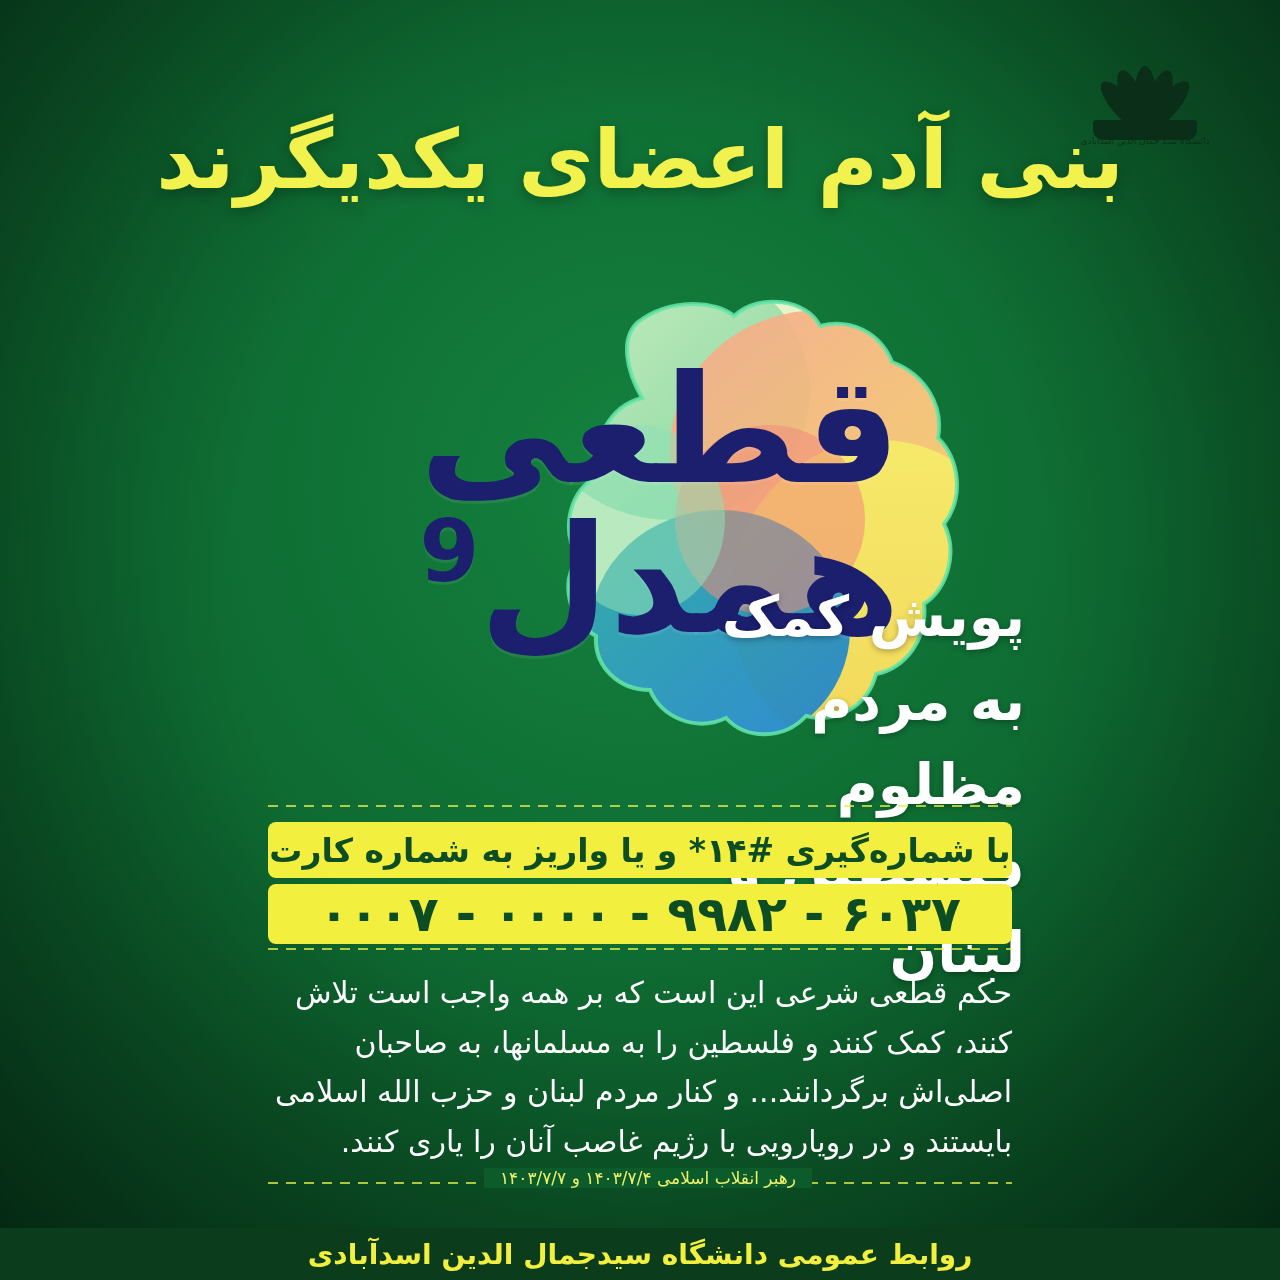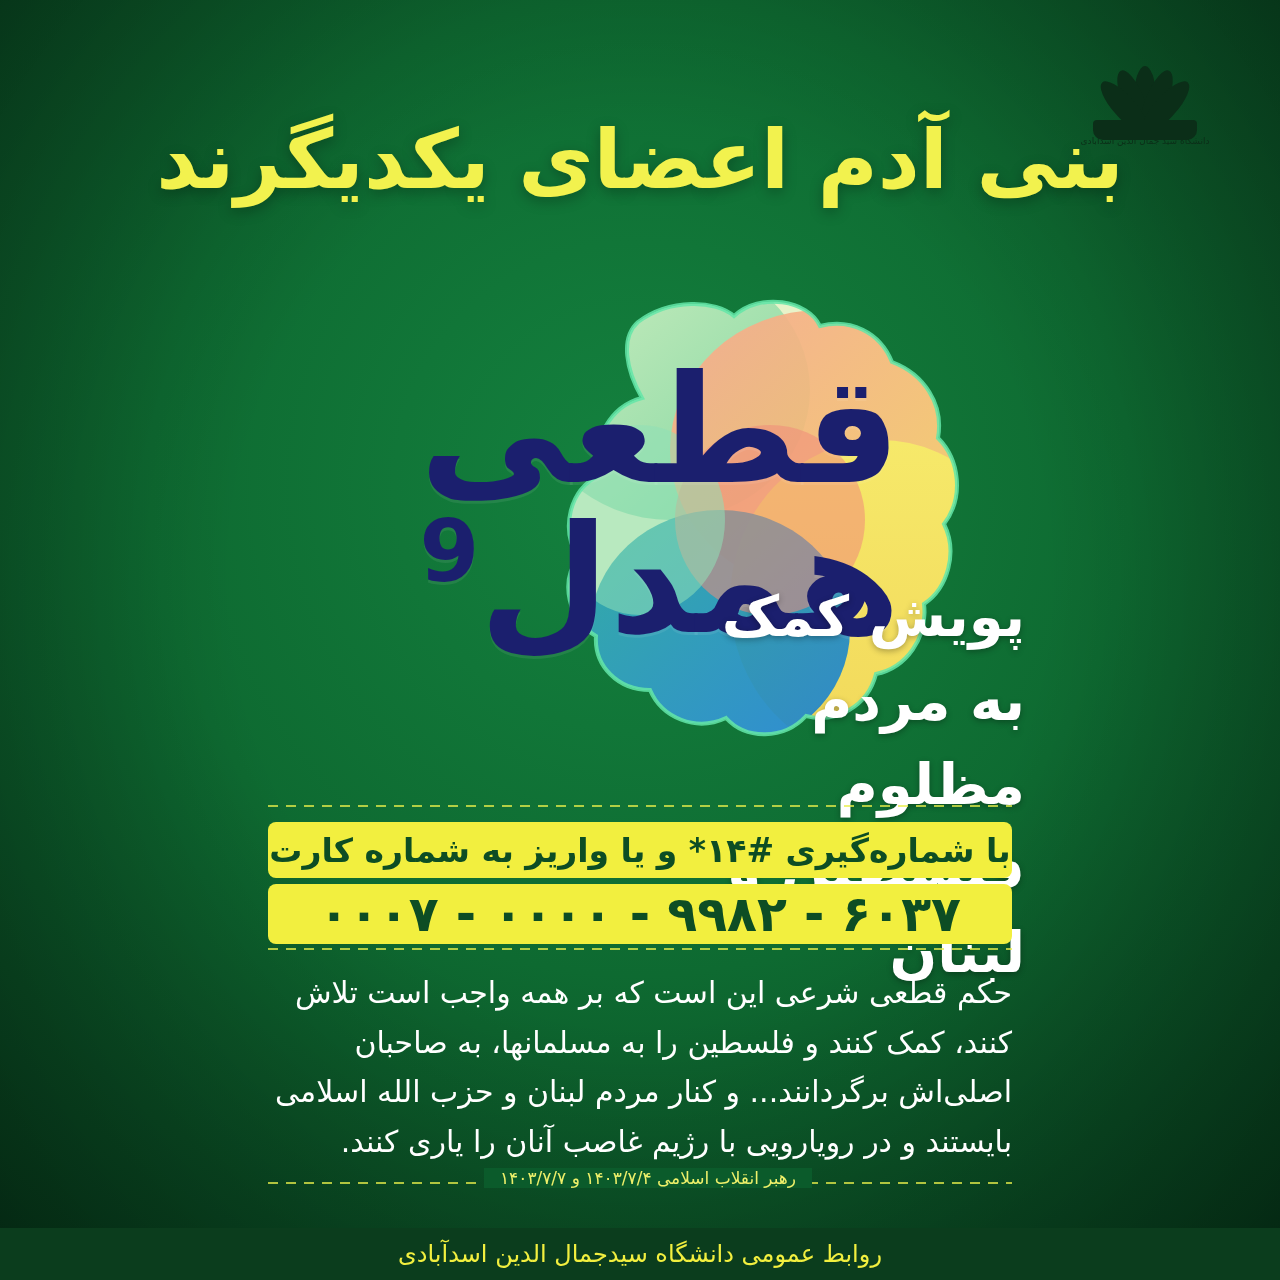--- a/index.html
+++ b/index.html
@@ -205,22 +205,22 @@
     right: 0;
     bottom: 0;
     height: 52px;
     background: #0b3d1d;
     display: flex;
     align-items: center;
     justify-content: center;
   }
   .footer-bar .txt {
     color: #f2ef3f;
-    font-size: 24px;
-    font-weight: normal;
+    font-size: 28px;
+    font-weight: bold;
   }
 </style>
 </head>
 <body>
 
 <div class="poster">
 
   <div class="vignette"></div>
 
   <div class="logo">

